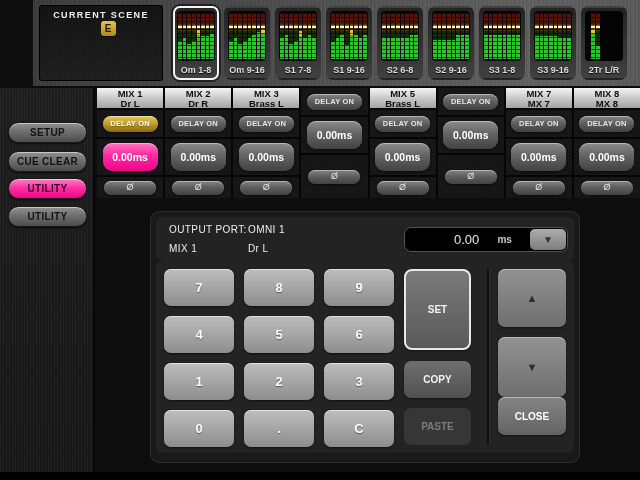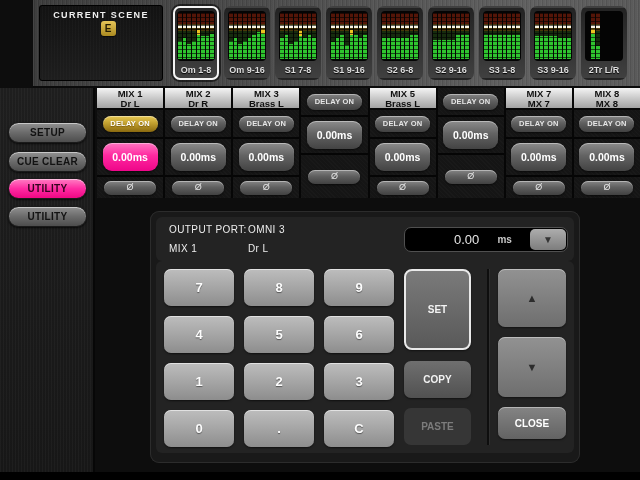--- a/index.html
+++ b/index.html
@@ -106,21 +106,21 @@
     background:linear-gradient(#7a7a7a,#595959);}
   .copybtn{top:100px;height:37px;background:linear-gradient(#6f6f6f,#515151);}
   .pastebtn{top:147px;height:37px;background:#363636;color:#7c7c7c;box-shadow:none;}
   .vdiv{position:absolute;left:331px;top:8px;width:2px;height:176px;background:#0e0e0e;
     box-shadow:1px 0 0 rgba(255,255,255,0.06);}
   .navbtn{position:absolute;left:342px;width:68px;border:none;border-radius:7px;font-family:inherit;
     background:linear-gradient(#929292,#6e6e6e);color:#2c2c2c;font-size:11px;
     box-shadow:inset 0 1px 0 rgba(255,255,255,0.4),0 1px 2px rgba(0,0,0,.5);}
   .upbtn{top:8px;height:58px;}
   .downbtn{top:76px;height:60px;}
-  .closebtn{top:146px;height:32px;color:#fff;font-size:10px;font-weight:bold;
+  .closebtn{top:136px;height:38px;color:#fff;font-size:10px;font-weight:bold;
     background:linear-gradient(#848484,#636363);}
 
   .bottombar{position:absolute;left:0;bottom:0;width:640px;height:8px;background:#000;}
 </style>
 </head>
 <body>
 
 <div class="screen">
 
   <div class="topbar">
@@ -592,21 +592,21 @@
       <div class="sec sec-ph">
             <button class="pill phase">Ø</button>
           </div>
     </div>
   </div>
 </div>
 
   <div class="panel">
     <div class="panel-head">
       <div class="ph-text" style="left:13px;top:7px;">OUTPUT PORT:</div>
-      <div class="ph-text" style="left:92px;top:7px;">OMNI 3</div>
+      <div class="ph-text" style="left:92px;top:7px;">OMNI 1</div>
       <div class="ph-text" style="left:13px;top:26px;">MIX 1</div>
       <div class="ph-text" style="left:92px;top:26px;">Dr L</div>
       <div class="valctl">
         <div class="val">0.00</div>
         <div class="unit">ms</div>
         <button class="dropbtn">
             <span>▼</span>
           </button>
       </div>
     </div>

